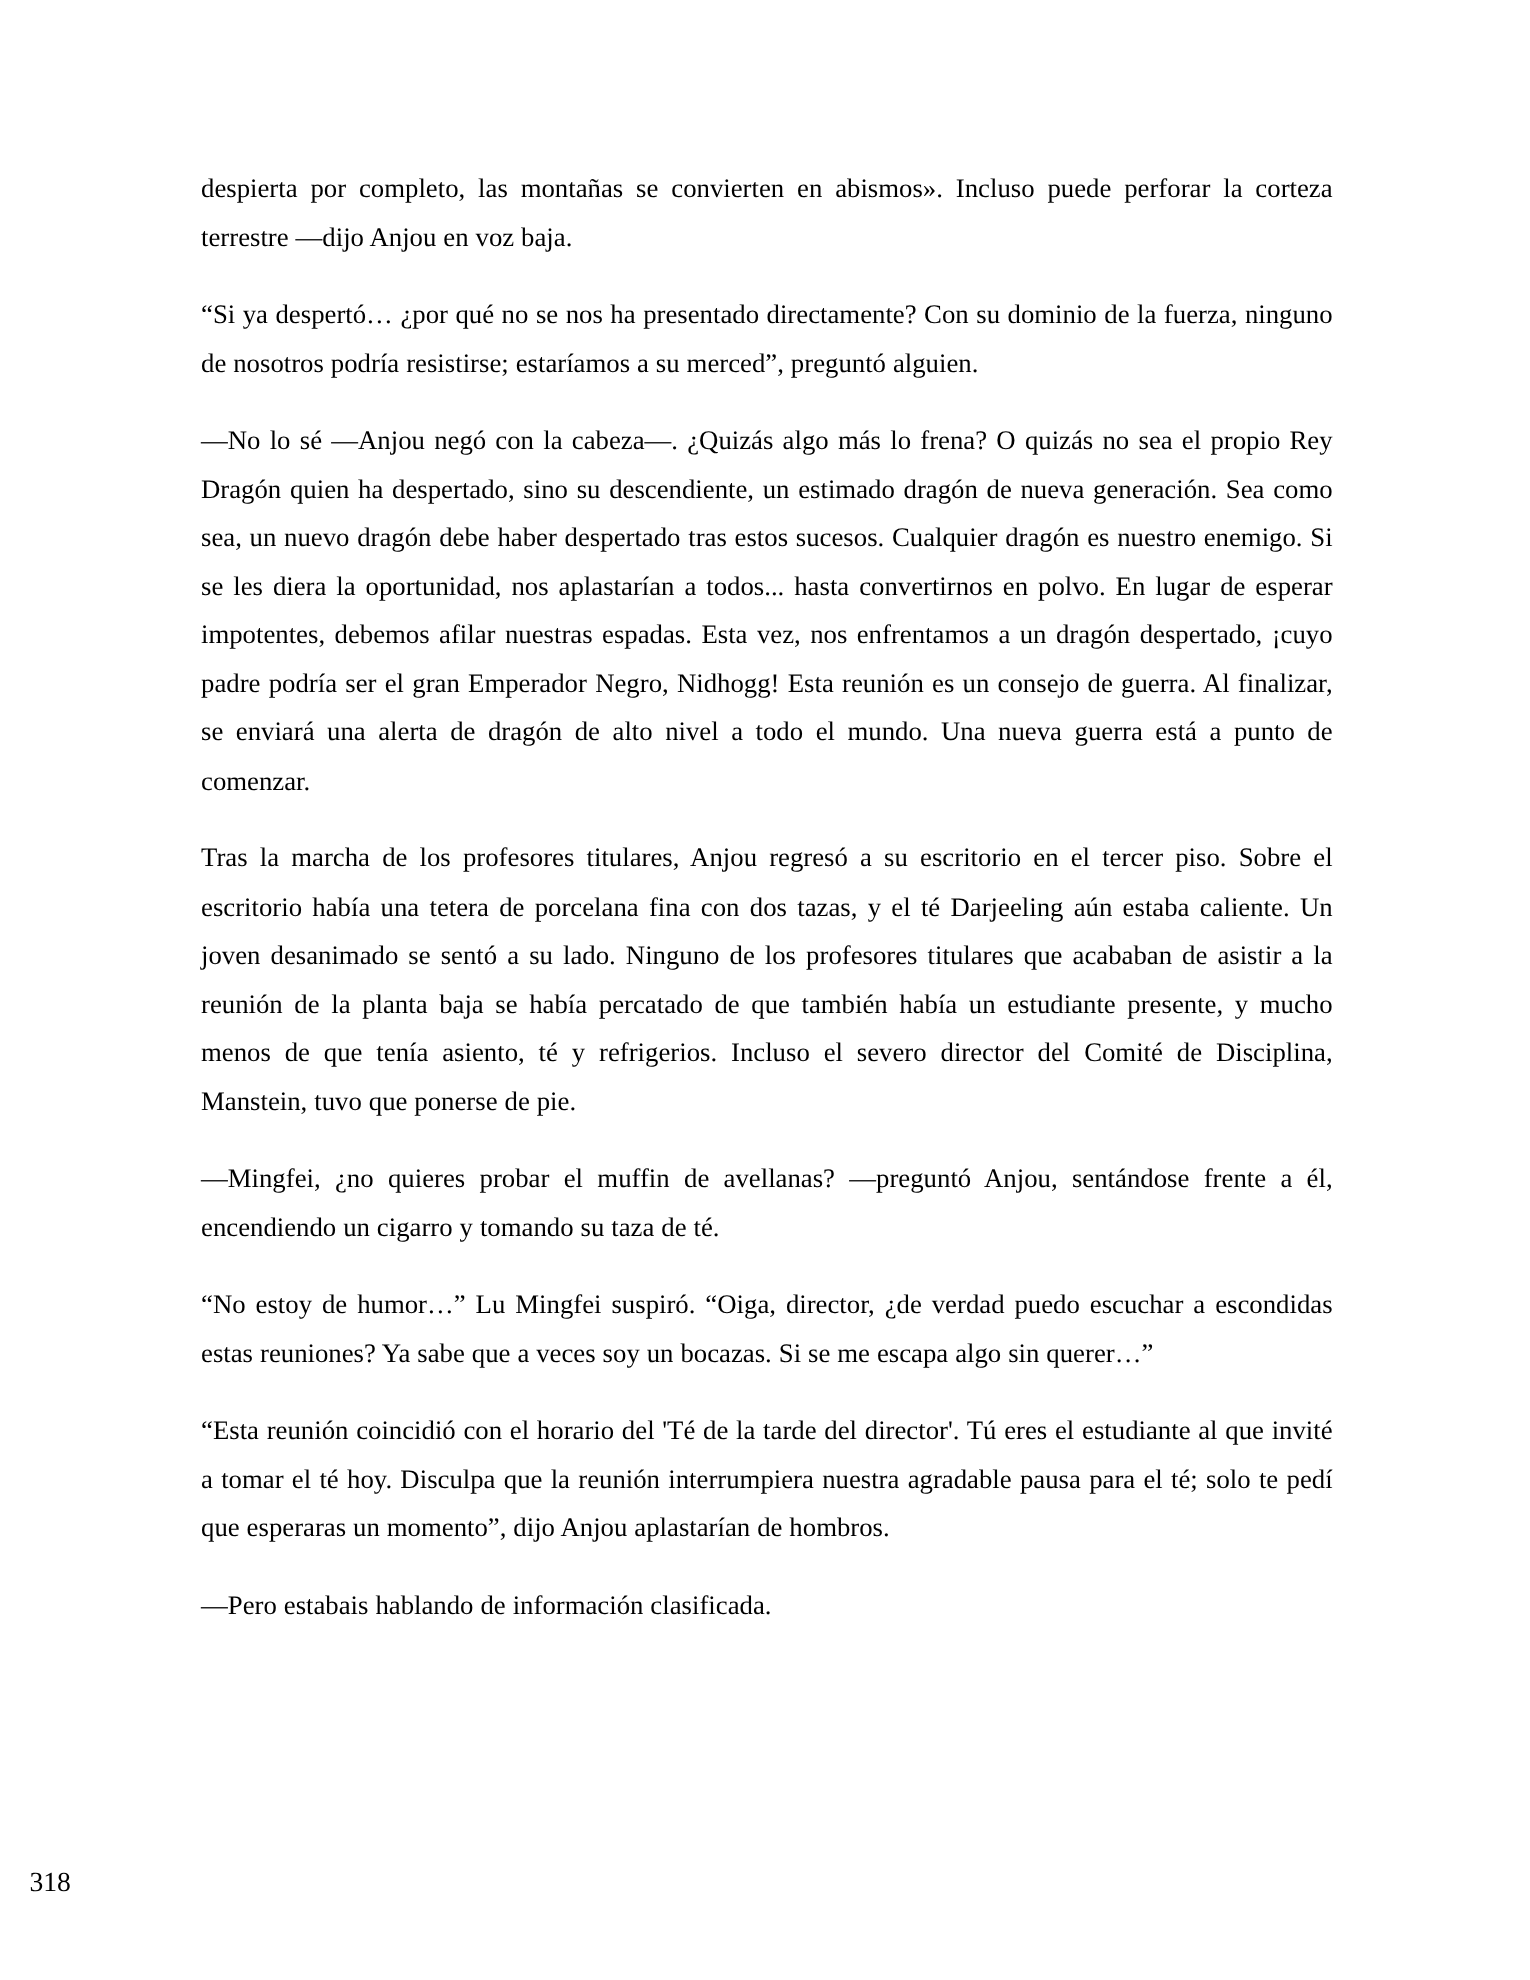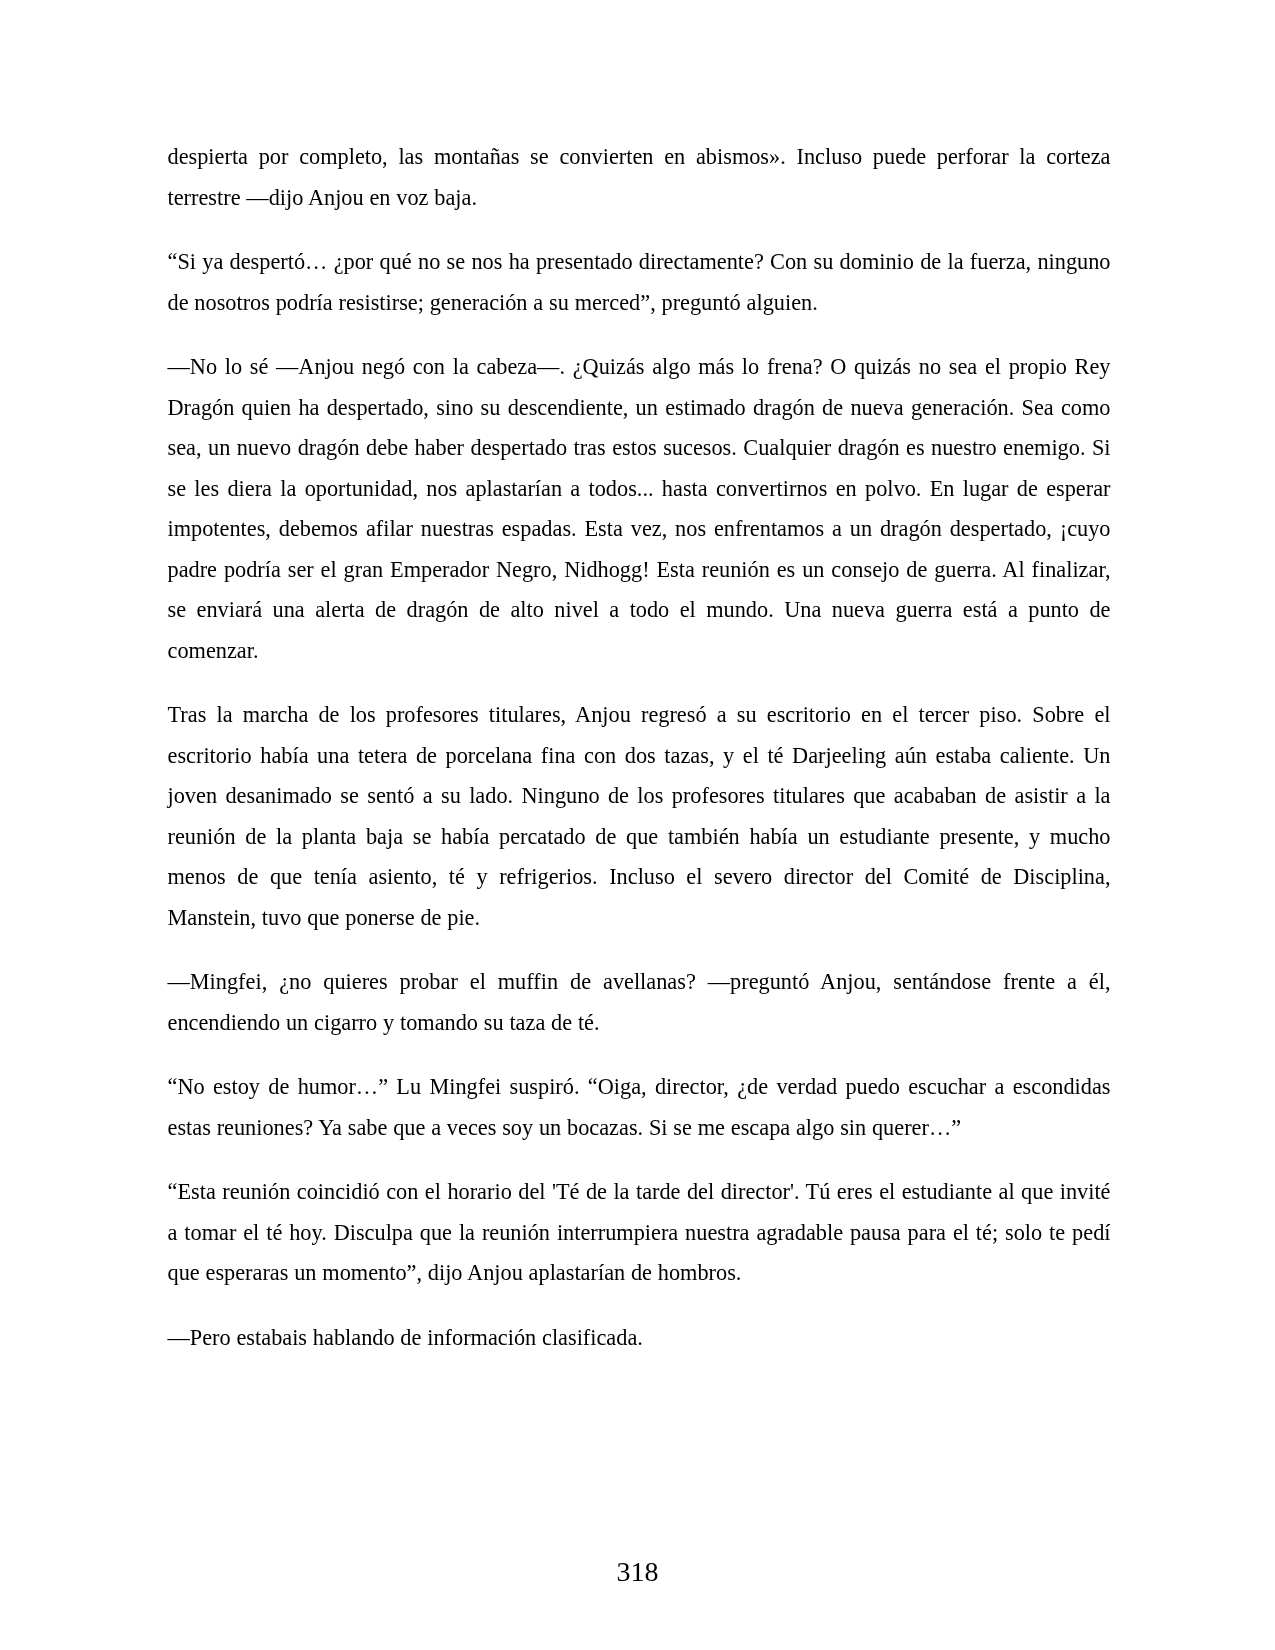--- a/index.html
+++ b/index.html
@@ -41,34 +41,34 @@
 
   .para:last-child {
     margin-bottom: 0;
   }
 
   .page-number {
     position: absolute;
     left: 0;
     right: 0;
     top: 1556px;
-    text-align: center;
+    text-align: left;
     font-family: "Liberation Serif", "DejaVu Serif", serif;
-    font-size: 28px;
+    font-size: 23px;
     color: #000000;
   }
 </style>
 </head>
 <body>
 
 <div class="page">
 
   <div class="text-block">
     <p class="para">despierta por completo, las montañas se convierten en abismos». Incluso puede perforar la corteza terrestre —dijo Anjou en voz baja.</p>
-    <p class="para">“Si ya despertó… ¿por qué no se nos ha presentado directamente? Con su dominio de la fuerza, ninguno de nosotros podría resistirse; generación a su merced”, preguntó alguien.</p>
+    <p class="para">“Si ya despertó… ¿por qué no se nos ha presentado directamente? Con su dominio de la fuerza, ninguno de nosotros podría resistirse; estaríamos a su merced”, preguntó alguien.</p>
     <p class="para">—No lo sé —Anjou negó con la cabeza—. ¿Quizás algo más lo frena? O quizás no sea el propio Rey Dragón quien ha despertado, sino su descendiente, un estimado dragón de nueva generación. Sea como sea, un nuevo dragón debe haber despertado tras estos sucesos. Cualquier dragón es nuestro enemigo. Si se les diera la oportunidad, nos aplastarían a todos... hasta convertirnos en polvo. En lugar de esperar impotentes, debemos afilar nuestras espadas. Esta vez, nos enfrentamos a un dragón despertado, ¡cuyo padre podría ser el gran Emperador Negro, Nidhogg! Esta reunión es un consejo de guerra. Al finalizar, se enviará una alerta de dragón de alto nivel a todo el mundo. Una nueva guerra está a punto de comenzar.</p>
     <p class="para">Tras la marcha de los profesores titulares, Anjou regresó a su escritorio en el tercer piso. Sobre el escritorio había una tetera de porcelana fina con dos tazas, y el té Darjeeling aún estaba caliente. Un joven desanimado se sentó a su lado. Ninguno de los profesores titulares que acababan de asistir a la reunión de la planta baja se había percatado de que también había un estudiante presente, y mucho menos de que tenía asiento, té y refrigerios. Incluso el severo director del Comité de Disciplina, Manstein, tuvo que ponerse de pie.</p>
     <p class="para">—Mingfei, ¿no quieres probar el muffin de avellanas? —preguntó Anjou, sentándose frente a él, encendiendo un cigarro y tomando su taza de té.</p>
     <p class="para">“No estoy de humor…” Lu Mingfei suspiró. “Oiga, director, ¿de verdad puedo escuchar a escondidas estas reuniones? Ya sabe que a veces soy un bocazas. Si se me escapa algo sin querer…”</p>
     <p class="para">“Esta reunión coincidió con el horario del 'Té de la tarde del director'. Tú eres el estudiante al que invité a tomar el té hoy. Disculpa que la reunión interrumpiera nuestra agradable pausa para el té; solo te pedí que esperaras un momento”, dijo Anjou aplastarían de hombros.</p>
     <p class="para">—Pero estabais hablando de información clasificada.</p>
   </div>
 
   <div class="page-number">318</div>
 

